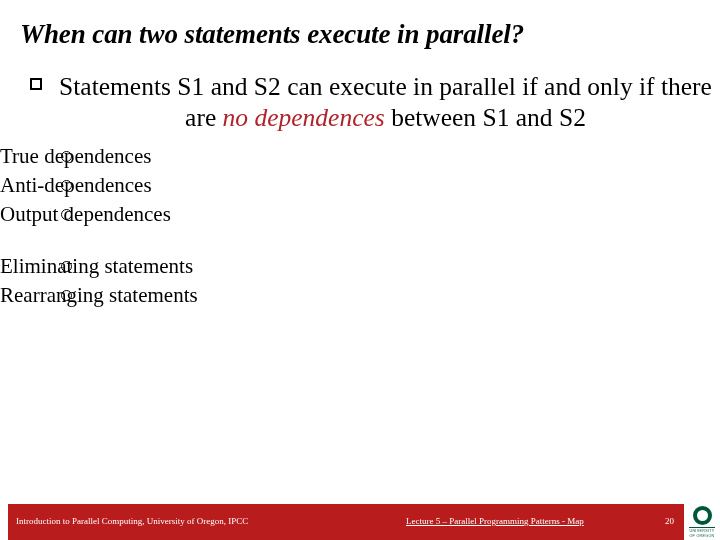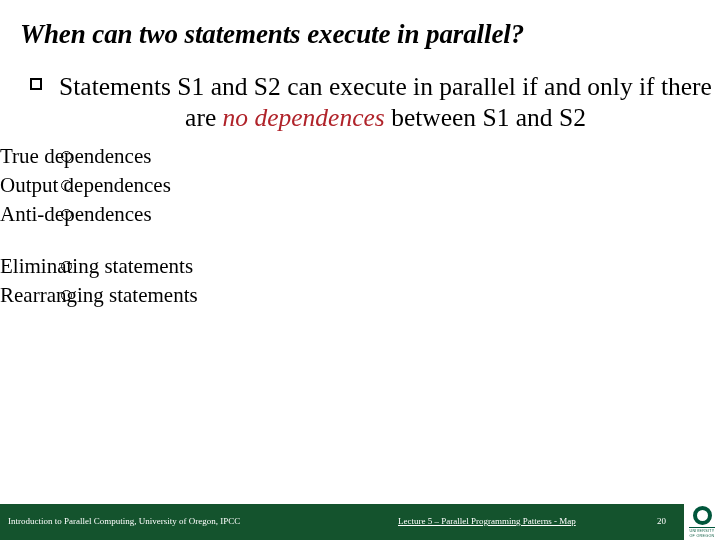--- a/index.html
+++ b/index.html
@@ -85,25 +85,25 @@
   .spacer-md { height: 14px; }
 
   .red-em {
     color: #B0232A;
     font-style: italic;
   }
 
   
   #footer-bar {
     position: absolute;
-    left: 0;
+    left: 8px;
     top: 504px;
     width: 684px;
     height: 36px;
-    background: #14532d;
+    background: #b91c1c;
   }
   #footer-left {
     position: absolute;
     left: 8px;
     top: 12px;
     font-size: 9px;
     line-height: 11px;
     color: #ffffff;
     white-space: nowrap;
   }
@@ -177,25 +177,25 @@
 
   <div class="spacer-sm"></div>
 
   <ul class="sub-list">
     <li class="bullet-l2">
       <span class="marker-o"></span>
       <span>True dependences</span>
     </li>
     <li class="bullet-l2">
       <span class="marker-o"></span>
+      <span>Anti-dependences</span>
+    </li>
+    <li class="bullet-l2">
+      <span class="marker-o"></span>
       <span>Output dependences</span>
-    </li>
-    <li class="bullet-l2">
-      <span class="marker-o"></span>
-      <span>Anti-dependences</span>
     </li>
   </ul>
 
   <div class="spacer-md"></div>
 
 
   <div class="spacer-sm"></div>
 
   <ul class="sub-list">
     <li class="bullet-l2">

